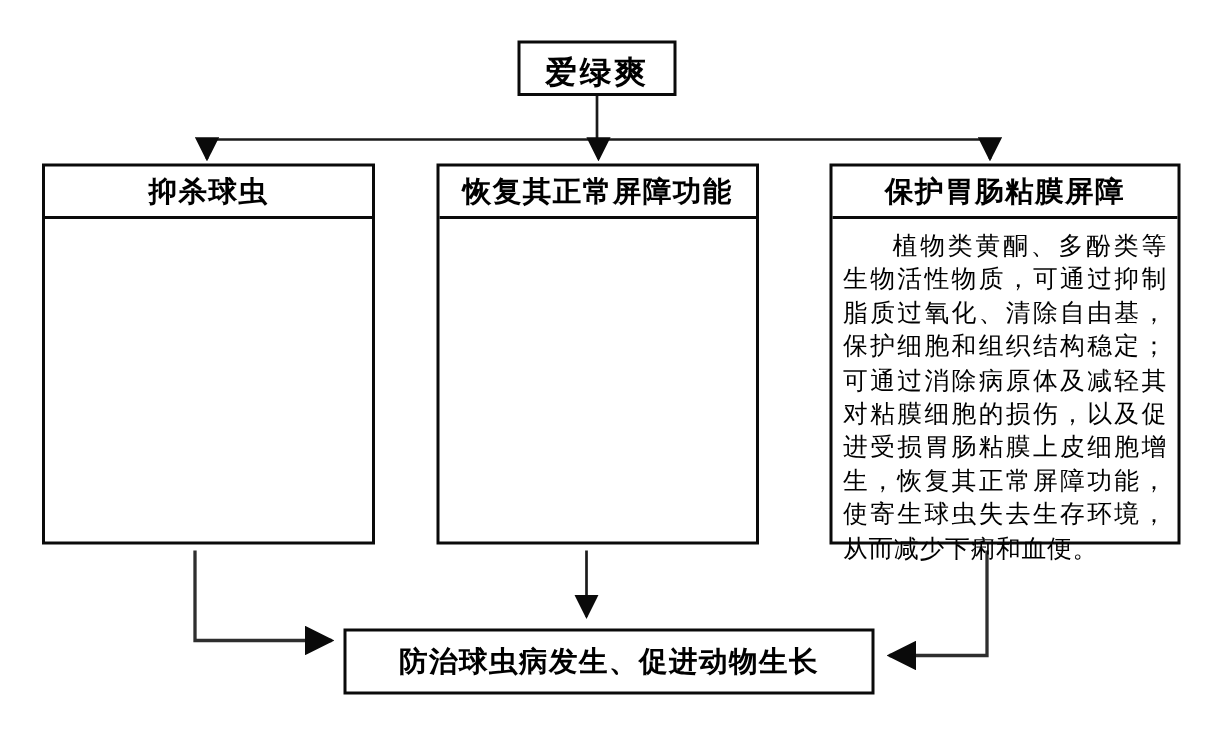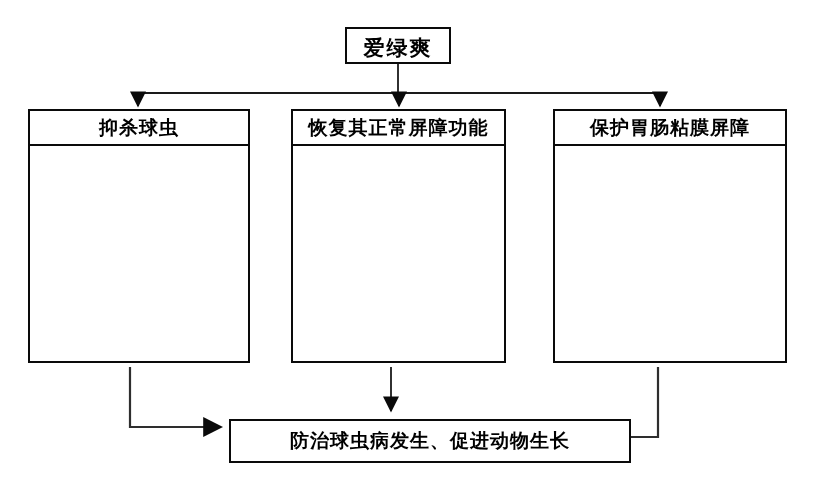--- a/index.html
+++ b/index.html
@@ -25,21 +25,21 @@
     display:flex; align-items:center; justify-content:center;
     font-weight:bold; font-size:19px; letter-spacing:1px;
   }
   .branch-body {
     font-family:"DejaVu Serif", serif;
     font-size:16.5px; line-height:22.4px; letter-spacing:0.5px;
     text-align:justify; text-indent:2em;
     padding:7px 7px 0 7px;
   }
   .outcome-box {
-    left:229px; top:419px; width:402px; height:44px;
+    left:229px; top:419px; width:354px; height:44px;
     display:flex; align-items:center; justify-content:center;
     font-weight:bold; font-size:19px; letter-spacing:1px;
   }
 </style>
 </head>
 <body>
 
 <div class="canvas">
 
   <svg class="connectors" width="814" height="486" viewBox="0 0 814 486">
@@ -71,19 +71,20 @@
   <div class="node branch branch-0">
     <div class="branch-title">抑杀球虫</div>
   </div>
 
   <div class="node branch branch-1">
     <div class="branch-title">恢复其正常屏障功能</div>
   </div>
 
   <div class="node branch branch-2">
     <div class="branch-title">保护胃肠粘膜屏障</div>
+    <div class="branch-body">植物类黄酮、多酚类等生物活性物质，可通过抑制脂质过氧化、清除自由基，保护细胞和组织结构稳定；可通过消除病原体及减轻其对粘膜细胞的损伤，以及促进受损胃肠粘膜上皮细胞增生，恢复其正常屏障功能，使寄生球虫失去生存环境，从而减少下痢和血便。</div>
   </div>
 
   <div class="node outcome-box">
     <span>防治球虫病发生、促进动物生长</span>
   </div>
 
 </div>
 
 </body></html>

